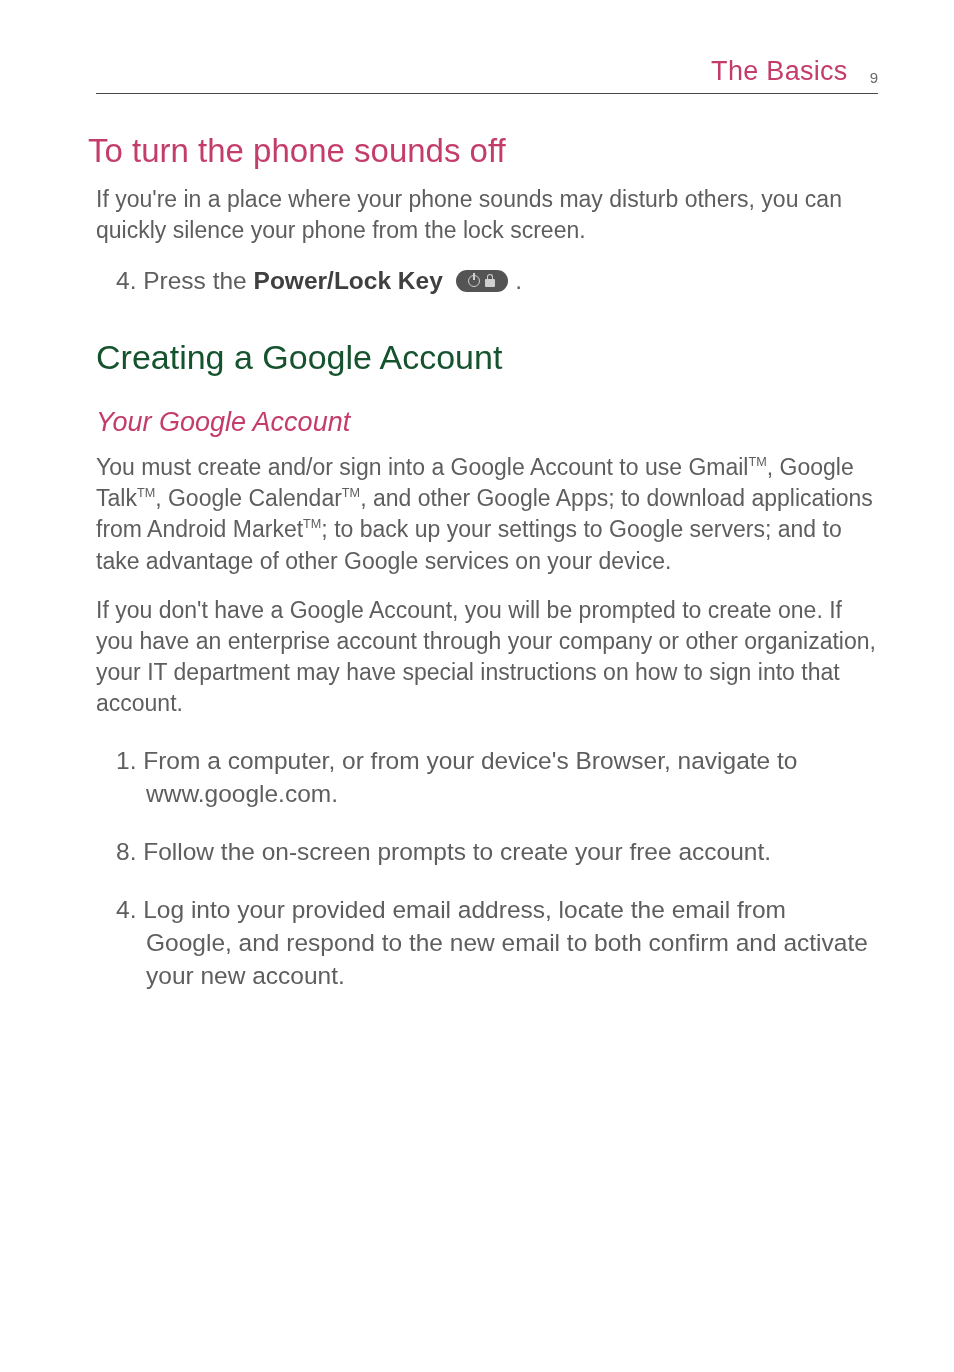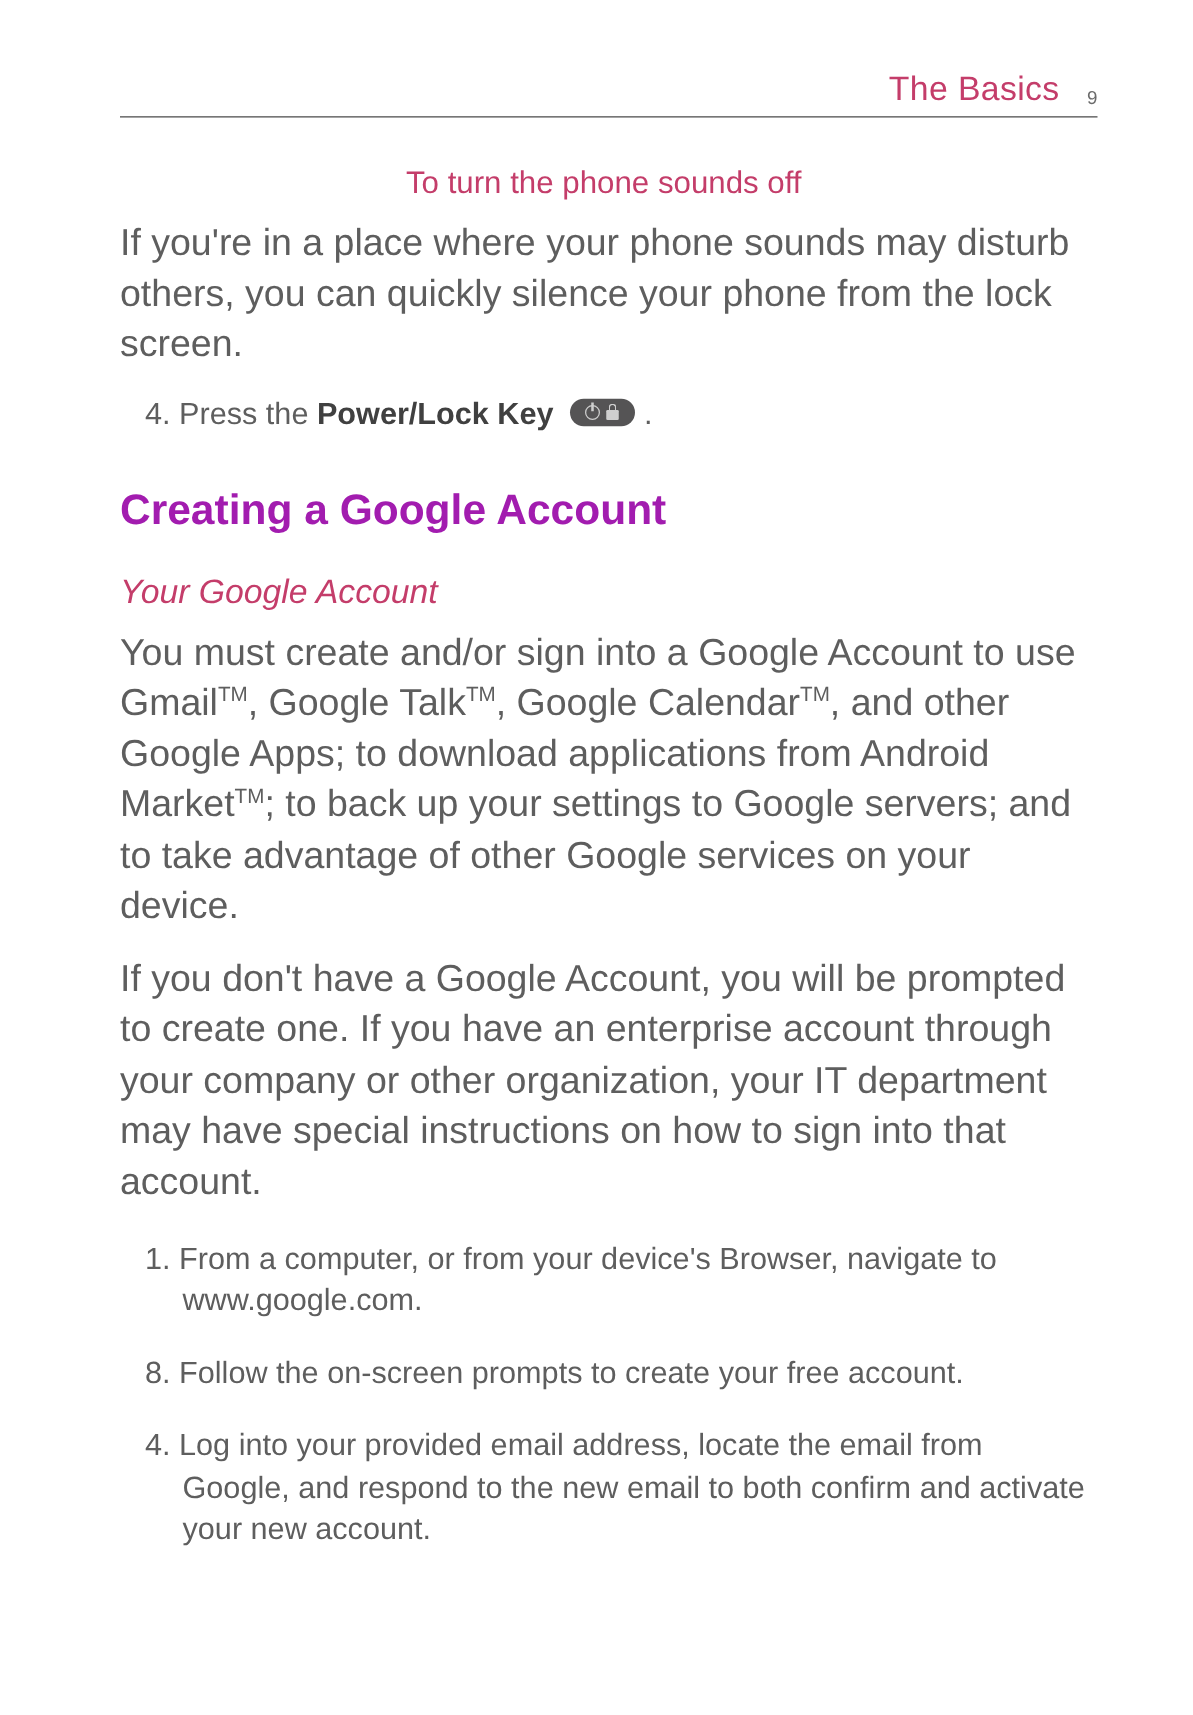--- a/index.html
+++ b/index.html
@@ -33,27 +33,26 @@
   }
   .header-page {
     font-size: 15px;
     color: #6b6b6b;
     margin-left: 22px;
     position: relative;
     top: 3px;
   }
   .sub-red {
     color: #C43D6A;
-    font-size: 25px;
+    font-size: 33px;
     font-weight: 400;
     margin: 0 0 14px -8px;
-    text-align: center;
   }
   .body-text {
-    font-size: 30px;
+    font-size: 23px;
     line-height: 1.35;
     color: #5e5e5e;
     font-weight: 300;
     margin: 0 0 18px 0;
   }
   .step-list {
     list-style: none;
     margin: 0 0 30px 20px;
   }
   .step-list li {
@@ -63,23 +62,23 @@
     font-weight: 300;
     margin-bottom: 18px;
     padding-left: 28px;
     text-indent: -28px;
   }
   .bold-dark {
     color: #404040;
     font-weight: 700;
   }
   .section-title {
-    color: #a21caf;
+    color: #14532d;
     font-size: 34px;
-    font-weight: 700;
+    font-weight: 400;
     margin: 40px 0 30px 0;
   }
   .section-sub {
     color: #C43D6A;
     font-size: 27px;
     font-weight: 400;
     margin: 0 0 14px 0;
     font-style: italic;
   }
   .sup-tm {

